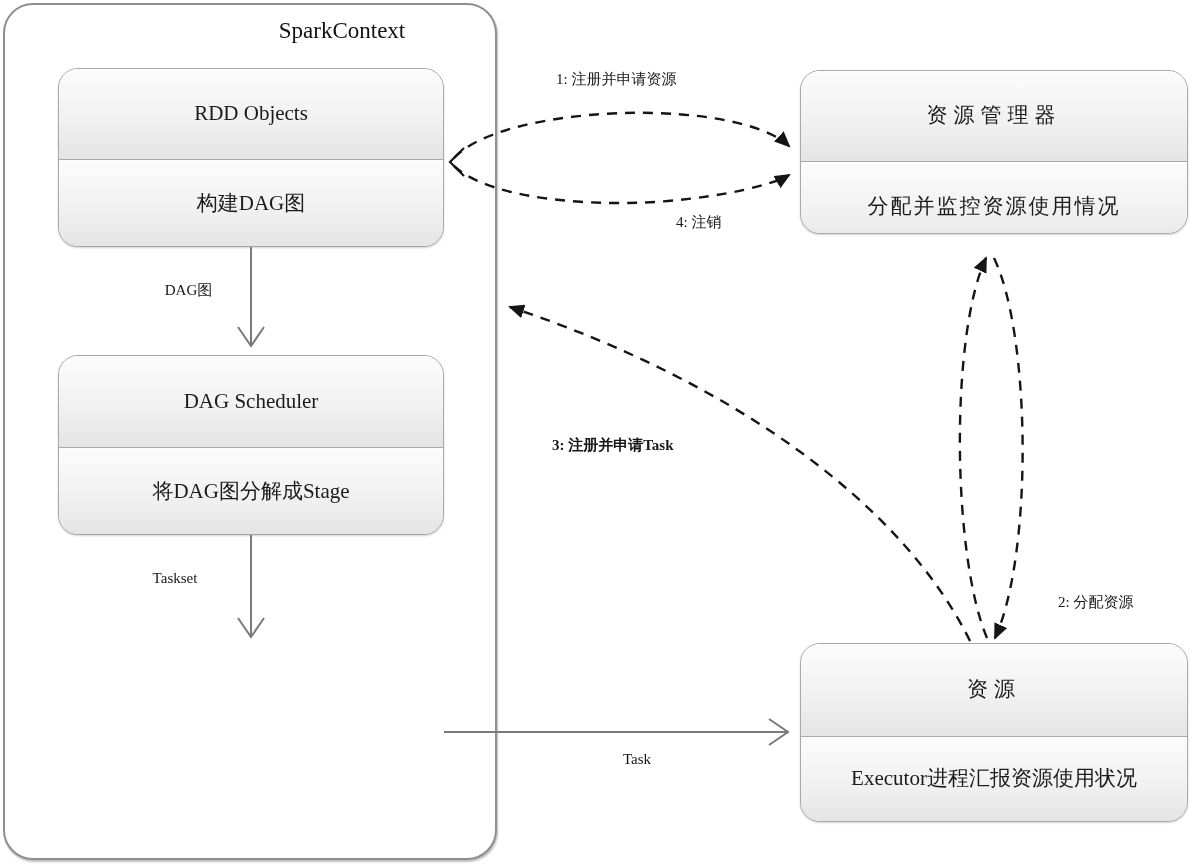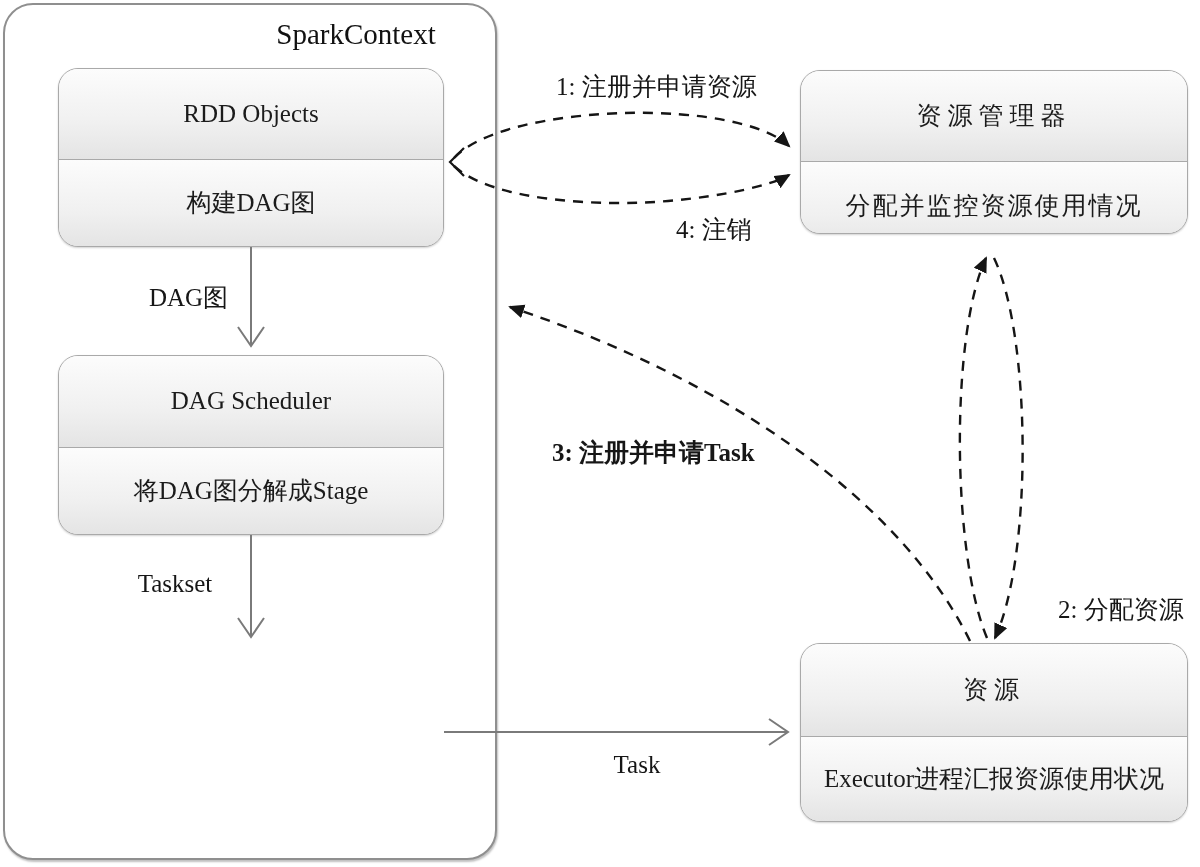--- a/index.html
+++ b/index.html
@@ -8,36 +8,36 @@
     font-family:"Liberation Serif","DejaVu Serif",serif;color:#1b1b1b;
     overflow:hidden;
   }
   .spark-context{
     position:absolute;left:3px;top:3px;width:494px;height:857px;
     border:2px solid #8f8f8f;border-radius:30px;background:#ffffff;
     box-sizing:border-box;
     box-shadow:1px 2px 2px rgba(0,0,0,0.25);
   }
   .sc-label{
-    position:absolute;left:266px;top:18px;width:180px;text-align:center;
-    font-size:29px;color:#111;
+    position:absolute;left:252px;top:18px;width:180px;text-align:center;
+    font-size:23px;color:#111;
   }
   .node{
     position:absolute;border:1.5px solid #a9a9a9;border-radius:20px;
     box-sizing:border-box;overflow:hidden;background:#f2f2f2;
     box-shadow:0 1px 2px rgba(0,0,0,0.18);
   }
   .sec{
     display:flex;align-items:center;justify-content:center;
     background:linear-gradient(180deg,#fcfcfc 0%,#f0f0f0 60%,#e4e4e4 100%);
-    font-size:25px;text-align:left;line-height:1.3;
+    font-size:21px;text-align:left;line-height:1.3;
   }
   .sec.bottom{border-top:1.5px solid #a9a9a9;}
   .edge-label{
-    position:absolute;font-size:25px;color:#161616;white-space:nowrap;
+    position:absolute;font-size:15px;color:#161616;white-space:nowrap;
   }
   .edge-label.center{text-align:center;}
   svg.edges{position:absolute;left:0;top:0;pointer-events:none;}
 </style>
 </head>
 <body>
 
 <div class="canvas">
 
   <div class="spark-context"></div>

